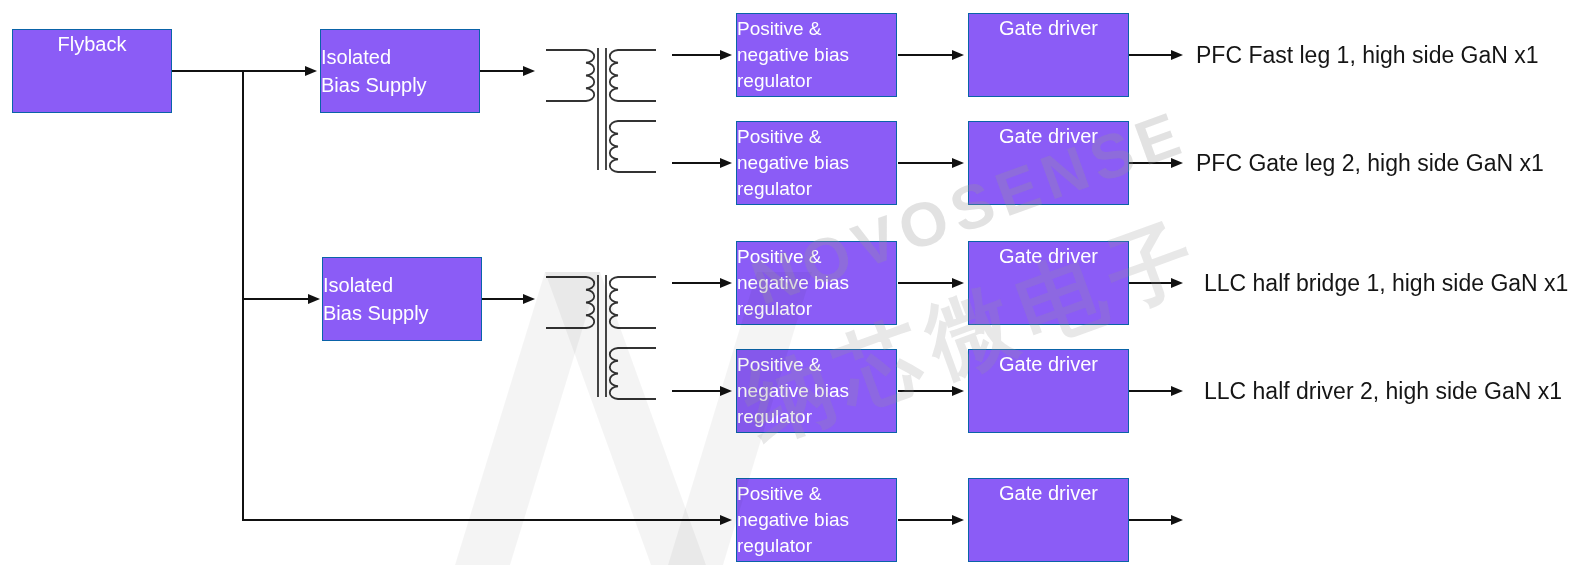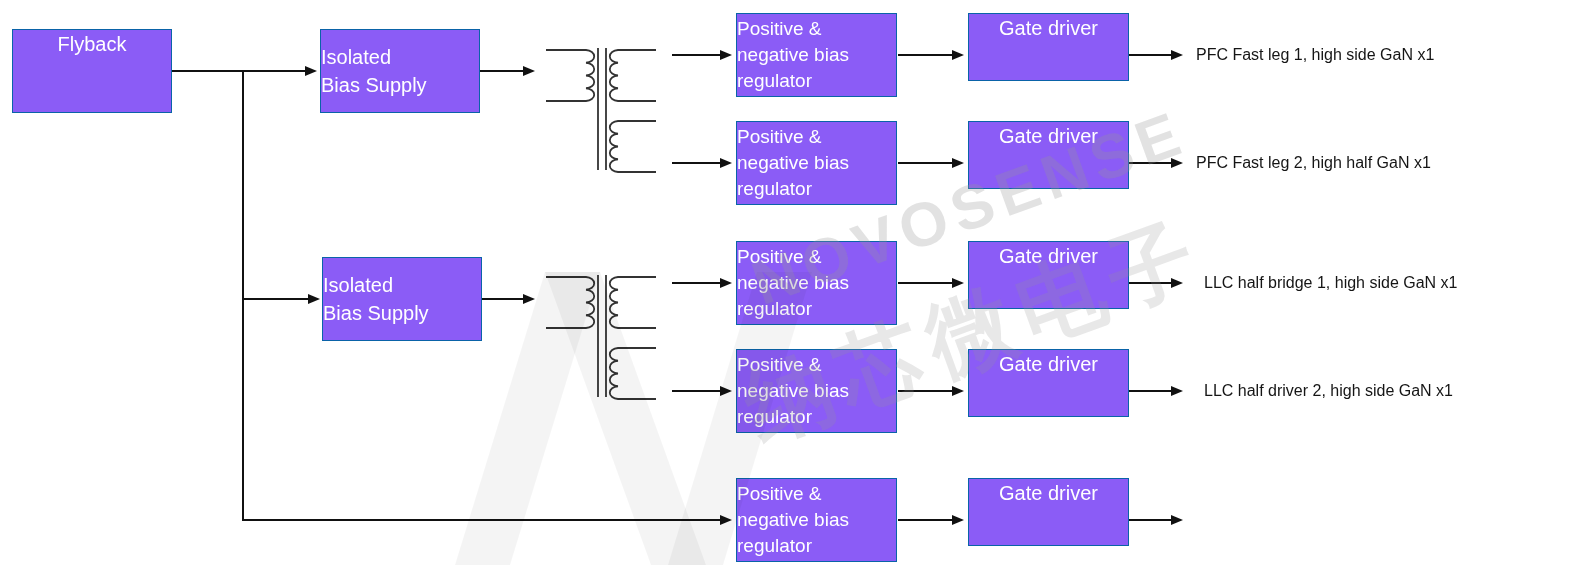--- a/index.html
+++ b/index.html
@@ -9,23 +9,23 @@
   }
   .layer{position:absolute;left:0;top:0;pointer-events:none;}
   .block{
     position:absolute;background:#8b5cf6;border:1px solid #0a63a8;box-sizing:border-box;
     color:#ffffff;display:flex;align-items:flex-start;justify-content:center;text-align:center;
     font-size:20px;line-height:28px;
   }
   .block.multi{flex-direction:column;}
   .block.reg{font-size:19px;line-height:26px;}
   .col-reg{left:736px;width:161px;height:84px;}
-  .col-gd{left:968px;width:161px;height:68px;}
+  .col-gd{left:968px;width:161px;height:84px;}
   .out{
-    position:absolute;height:30px;line-height:30px;font-size:16px;color:#151515;
+    position:absolute;height:30px;line-height:30px;font-size:23px;color:#151515;
     white-space:nowrap;
   }
   .wm-text{
     position:absolute;color:rgba(150,150,150,0.28);font-weight:bold;white-space:nowrap;
     transform-origin:0 50%;transform:rotate(-20deg);pointer-events:none;
   }
   .wm-latin{left:755px;top:250px;font-size:62px;letter-spacing:7px;}
   .wm-cn{left:750px;top:355px;font-size:86px;letter-spacing:10px;color:rgba(150,150,150,0.22);}
 </style>
 </head>
@@ -130,21 +130,21 @@
     <span>Gate driver</span>
   </div>
   <div class="block col-gd" style="top:349px">
     <span>Gate driver</span>
   </div>
   <div class="block col-gd" style="top:478px">
     <span>Gate driver</span>
   </div>
 
   <div class="out" style="left:1196px;top:40px">PFC Fast leg 1, high side GaN x1</div>
-  <div class="out" style="left:1196px;top:148px">PFC Fast leg 2, high half GaN x1</div>
+  <div class="out" style="left:1196px;top:148px">PFC Gate leg 2, high side GaN x1</div>
   <div class="out" style="left:1204px;top:268px">LLC half bridge 1, high side GaN x1</div>
   <div class="out" style="left:1204px;top:376px">LLC half driver 2, high side GaN x1</div>
 
   <div class="layer" style="width:1589px;height:579px;z-index:6">
     <svg width="1589" height="579" viewBox="0 0 1589 579" class="layer">
       <g fill="rgba(0,0,0,0.045)">
         <polygon points="455,565 545,272 600,272 510,565"></polygon>
         <polygon points="545,272 600,272 706,565 651,565"></polygon>
         <polygon points="668,565 757,272 812,272 723,565"></polygon>
       </g>

